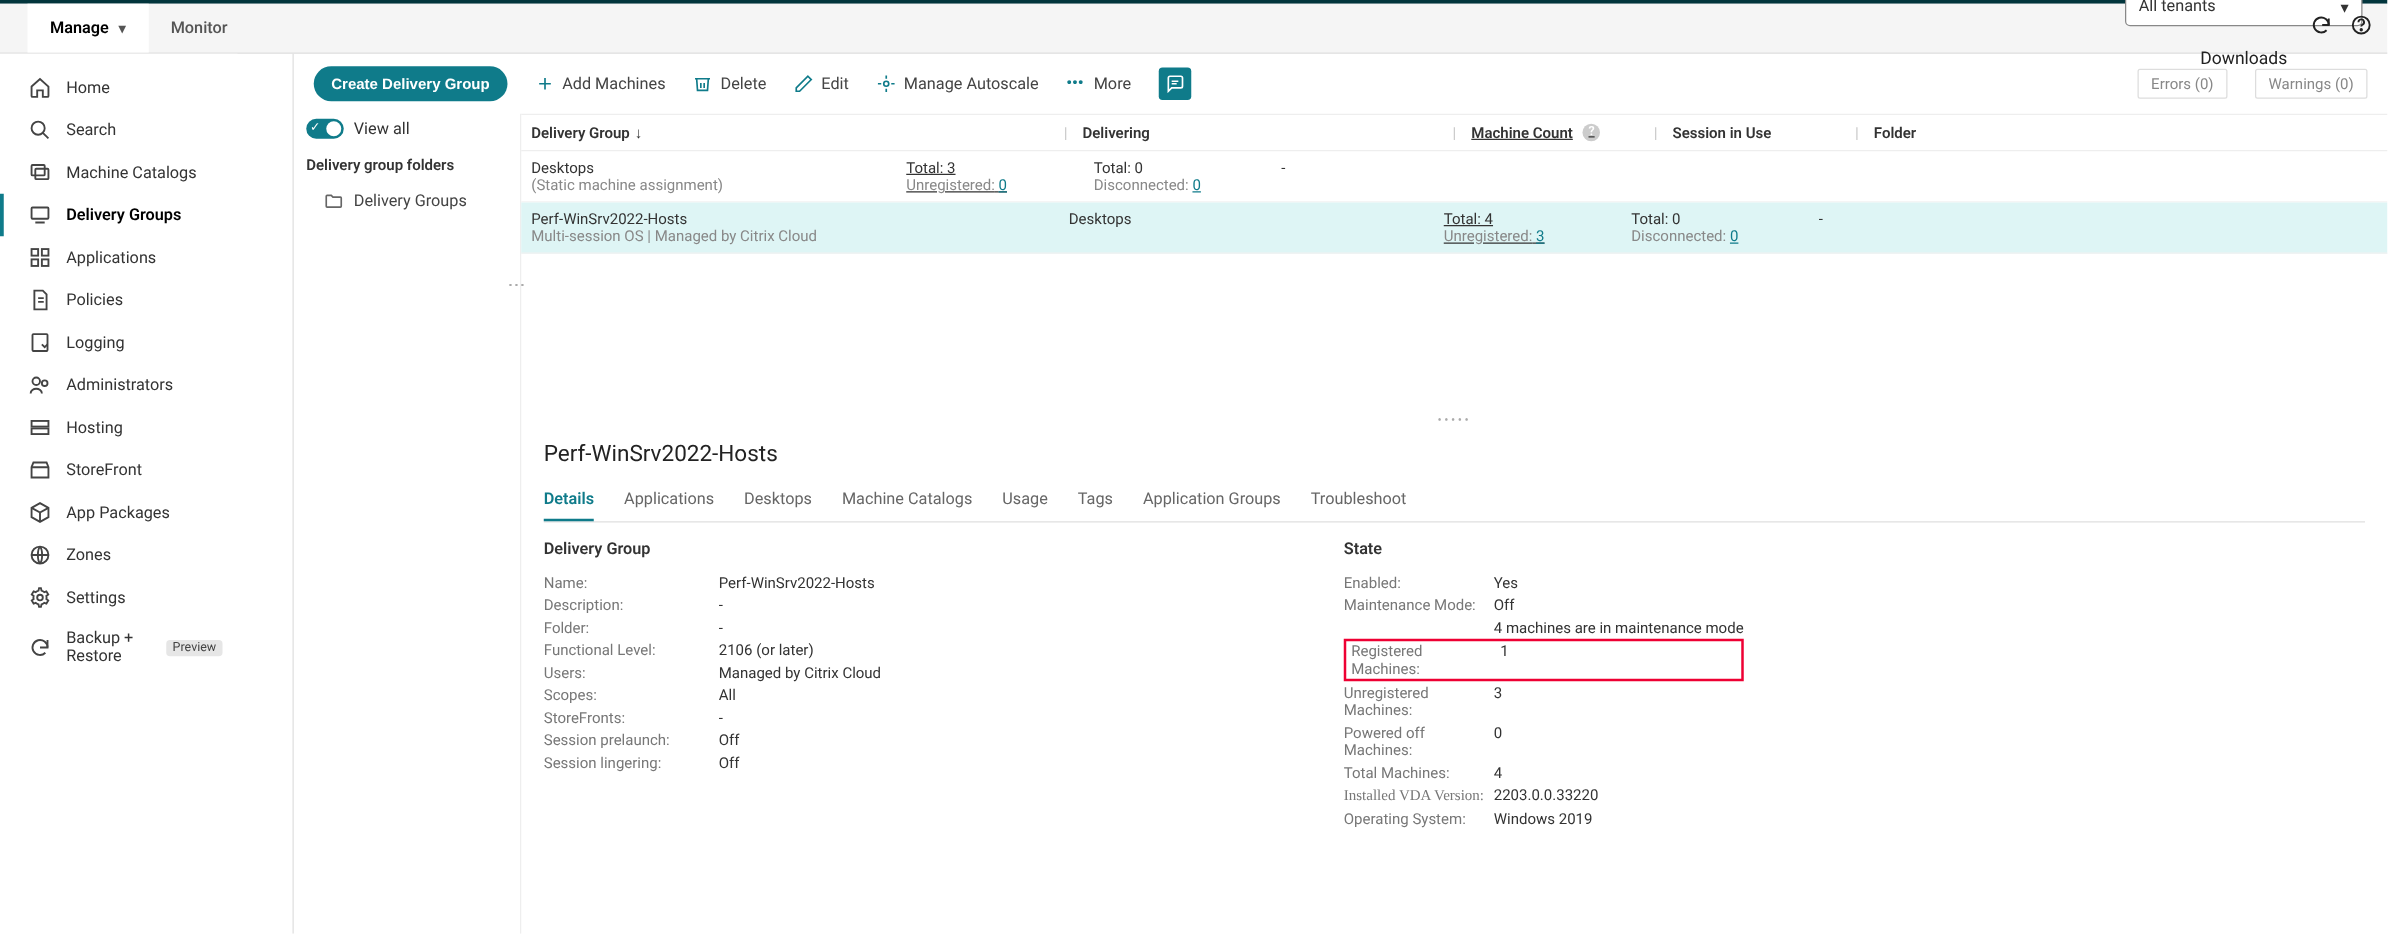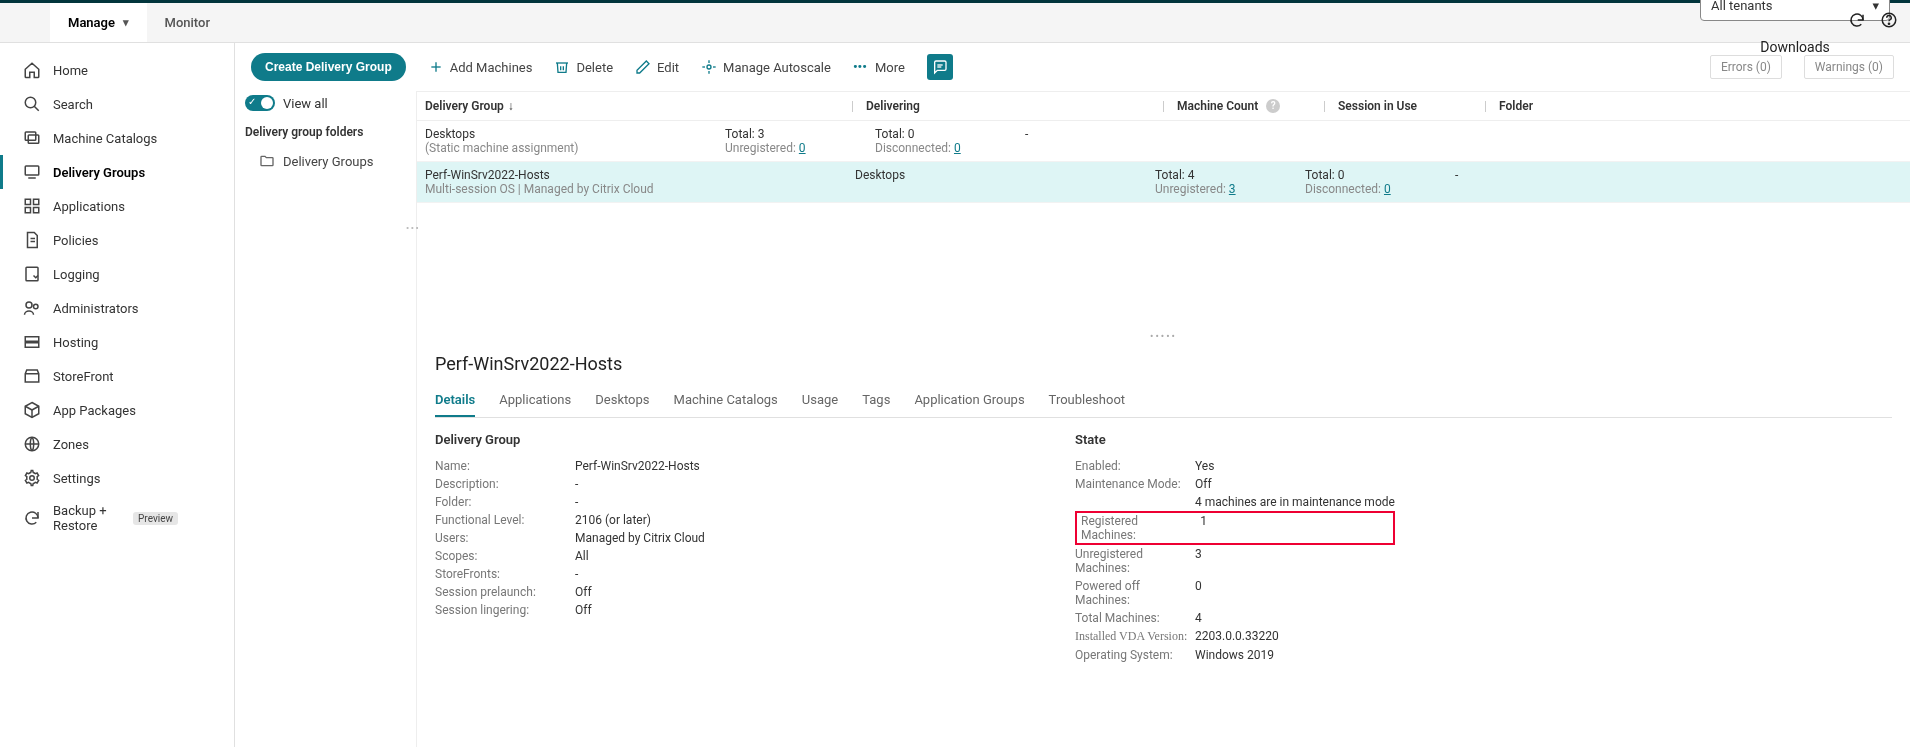--- a/index.html
+++ b/index.html
@@ -1,19 +1,19 @@
 <!DOCTYPE html>
 <html><head>
 <meta charset="utf-8">
 <style>
   * { margin: 0; padding: 0; box-sizing: border-box; }
   body { font-family: -apple-system, BlinkMacSystemFont, "Segoe UI", Roboto, Arial, sans-serif; font-size: 13px; color: #333; background: #fff; }
   .top-bar { height: 3px; background: #02353c; }
   .header { display: flex; align-items: center; height: 40px; border-bottom: 1px solid #e0e0e0; background: #f5f5f5; }
-  .header-tabs { display: flex; align-items: flex-end; height: 100%; padding-left: 50px; }
+  .header-tabs { display: flex; align-items: flex-end; height: 100%; padding-left: 22px; }
   .header-tab { display: flex; align-items: center; padding: 0 18px; height: 100%; cursor: pointer; color: #555; font-weight: 500; }
   .header-tab.active { background: #fff; color: #000; font-weight: 600; }
   .header-tab .chev { margin-left: 8px; font-size: 11px; color: #555; }
   .header-right { margin-left: auto; display: flex; align-items: center; padding-right: 20px; gap: 18px; flex-direction: column; }
   .tenant-select { width: 190px; height: 30px; border: 1px solid #888; border-radius: 4px; display: flex; align-items: center; justify-content: space-between; padding: 0 10px; font-size: 13px; background: #fff; cursor: pointer; }
   .downloads { cursor: pointer; color: #222; font-size: 14px; }
 
   .main-layout { display: flex; height: calc(747px - 43px); }
   .sidebar { width: 190px; background: #fff; padding-top: 10px; }
   .nav-item { display: flex; align-items: center; padding: 8px 12px 8px 20px; cursor: pointer; color: #333; gap: 12px; border-left: 3px solid transparent; }
@@ -45,21 +45,21 @@
   .grid-header { display: flex; align-items: center; border-top: 1px solid #eee; border-bottom: 1px solid #eee; height: 30px; font-weight: 600; font-size: 12px; color: #333; }
   .grid-header .col { padding: 0 8px; display: flex; align-items: center; gap: 4px; }
   .col-sep { color: #ccc; padding: 0 4px; }
   .grid-row { display: flex; align-items: flex-start; border-bottom: 1px solid #f2f2f2; font-size: 12px; }
   .grid-row .col { padding: 6px 8px; }
   .grid-row.selected { background: #def5f5; }
   .link { color: #0f7b8a; text-decoration: underline; cursor: pointer; }
   .sub { color: #888; font-size: 12px; }
   .col1 { width: 430px; }
   .col2 { width: 300px; }
-  .col3 { width: 150px; }
+  .col3 { width: 150px; text-decoration: underline; }
   .col4 { width: 150px; }
   .col5 { flex: 1; }
   .help-circle { display:inline-block; width:14px; height:14px; border-radius:50%; background:#ccc; color:#fff; font-size:10px; text-align:center; line-height:14px; margin-left:4px;}
 
   .splitter { height: 6px; display: flex; align-items: center; justify-content: center; color: #aaa; font-size: 10px; letter-spacing: 2px; margin-top: 130px; }
 
   .detail { padding: 10px 18px; }
   .detail-title { font-size: 18px; color: #222; padding: 4px 0 10px 0; }
   .detail-tabs { display: flex; gap: 24px; border-bottom: 1px solid #e0e0e0; }
   .detail-tab { padding: 8px 0; font-size: 13px; color: #666; cursor: pointer; border-bottom: 2px solid transparent; }

